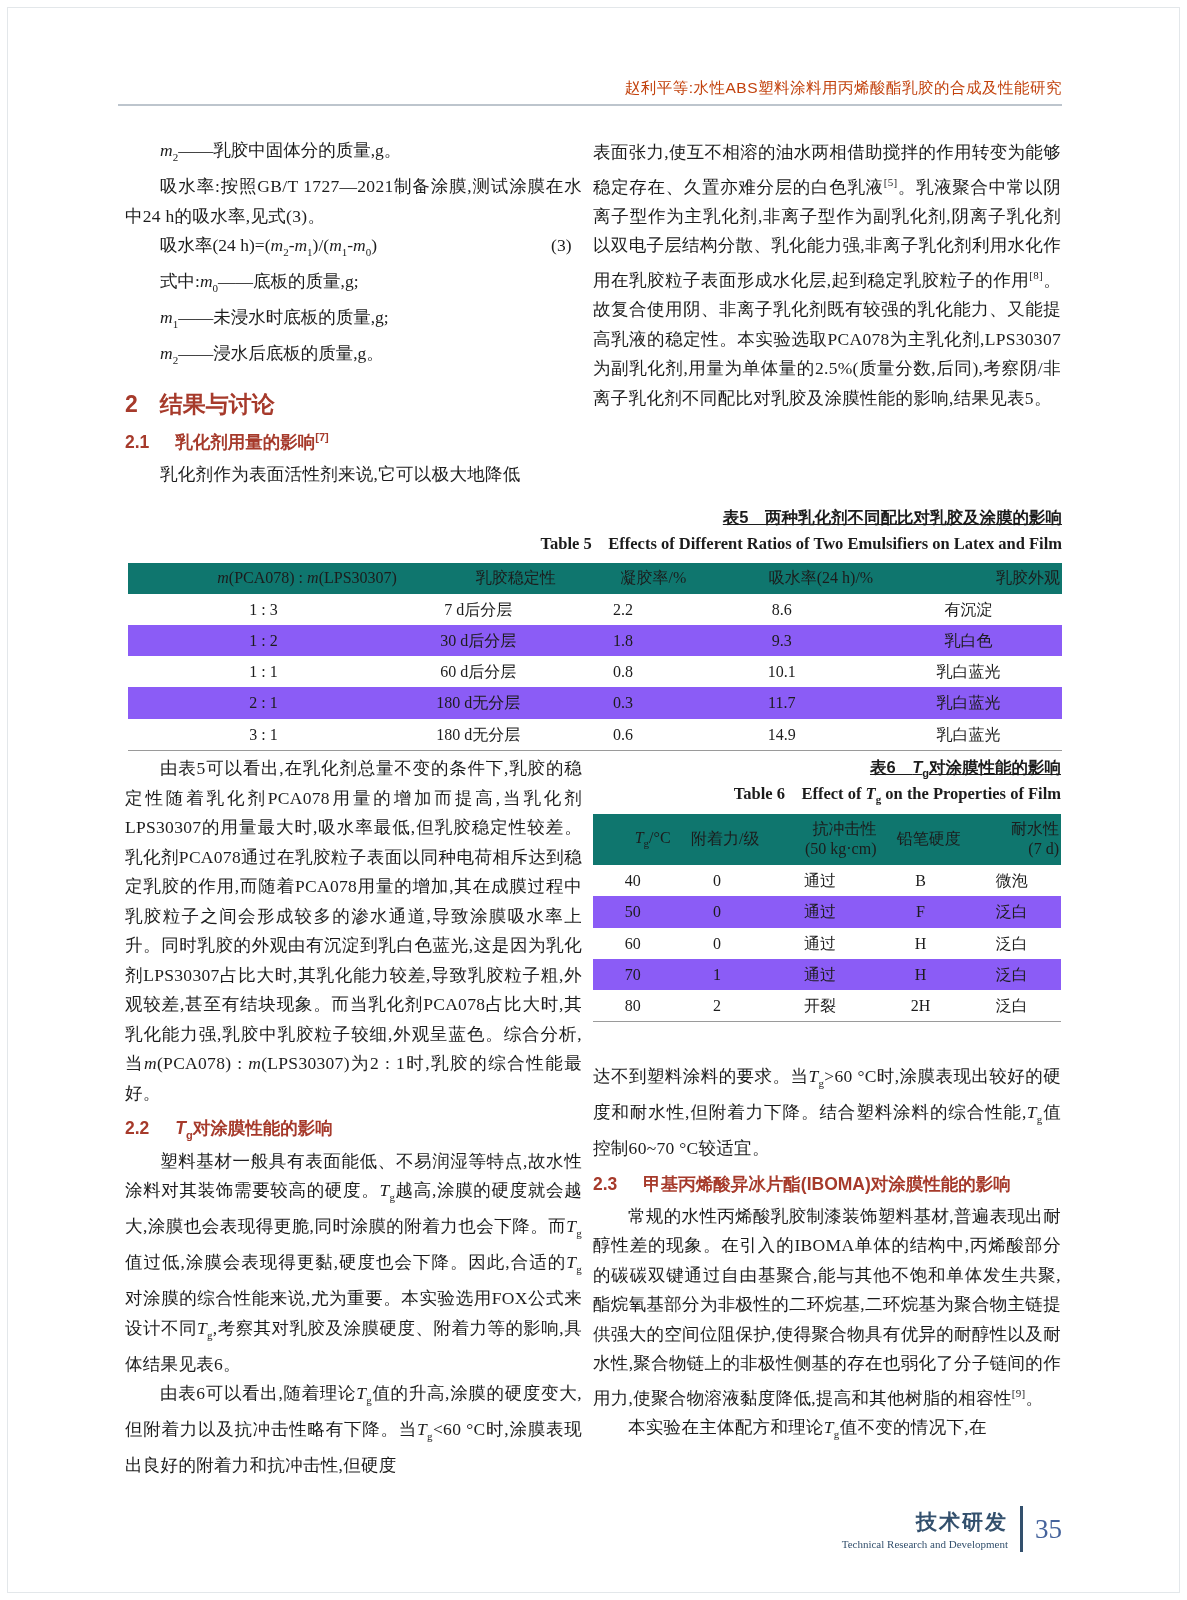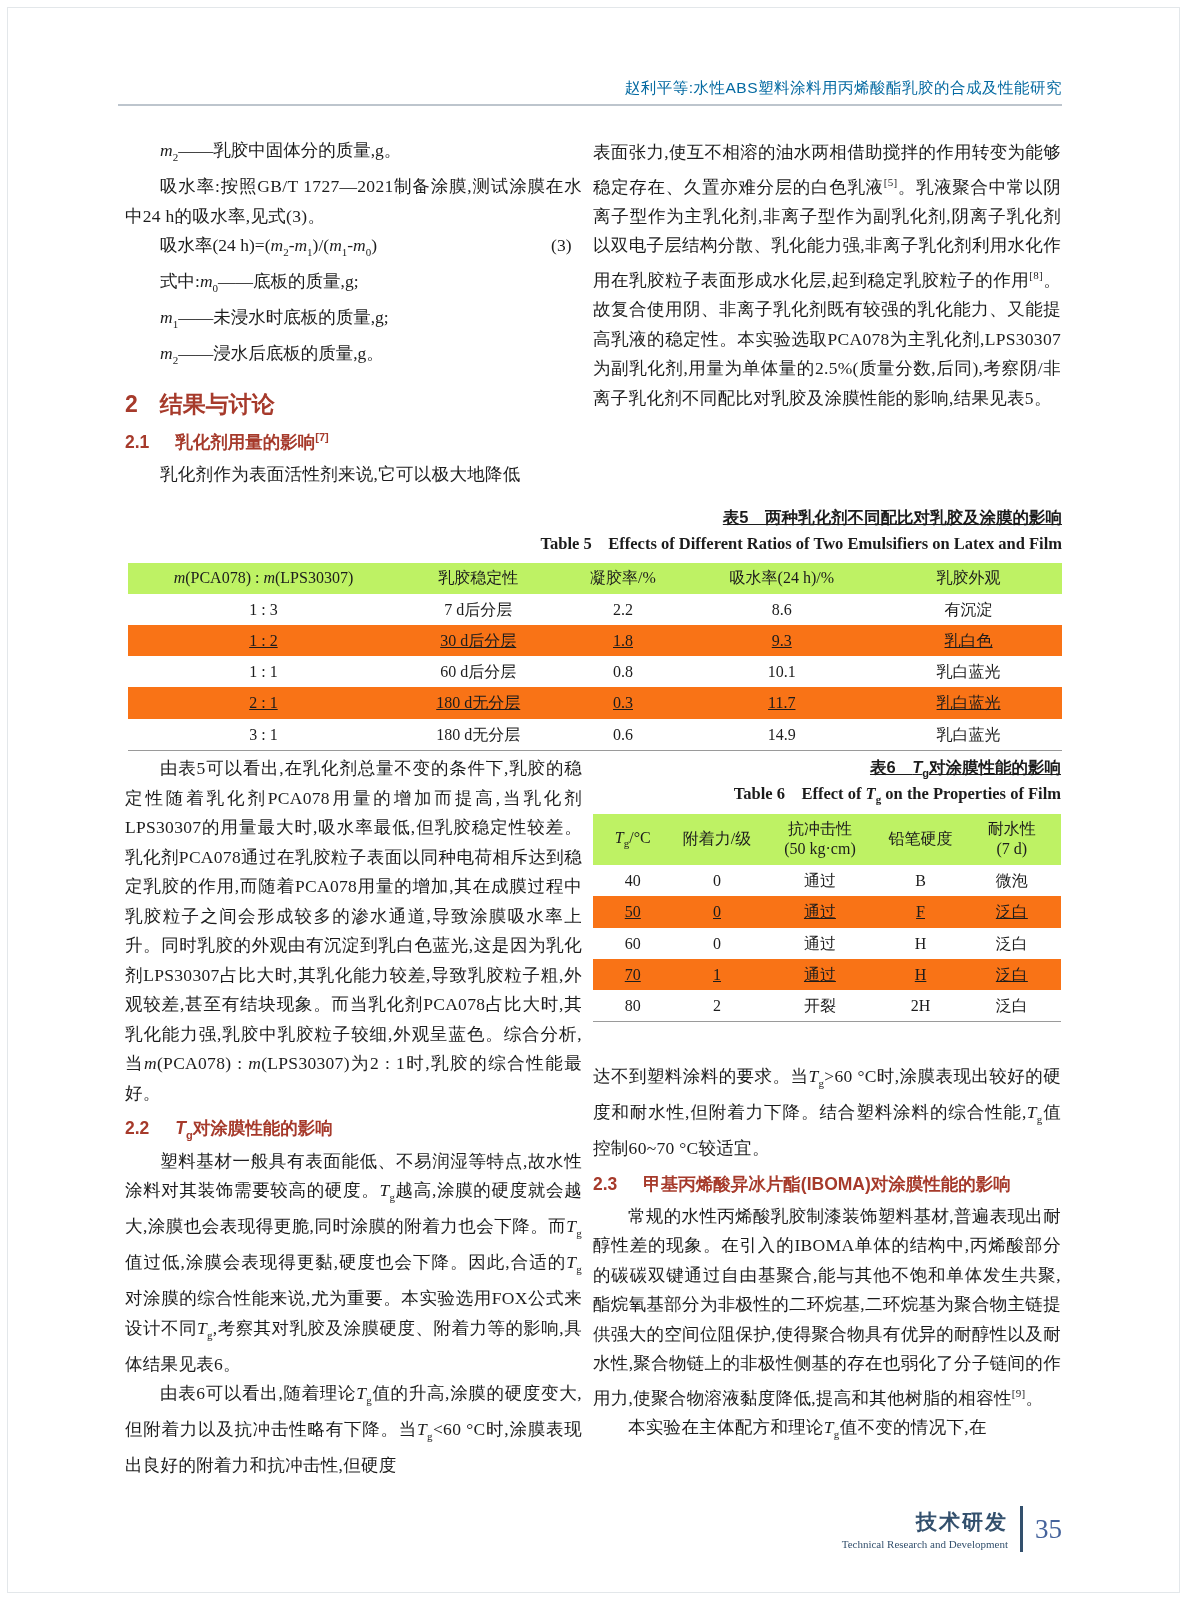--- a/index.html
+++ b/index.html
@@ -2,21 +2,21 @@
 <html lang="zh"><head>
 <meta charset="utf-8">
 <style>
   html,body{margin:0;padding:0;background:#ffffff;}
   .page{position:relative;width:1187px;height:1600px;background:#ffffff;overflow:hidden;
         font-family:"Liberation Serif", serif;color:#1c1c1c;}
   .page-frame{position:absolute;left:7px;top:7px;right:7px;bottom:7px;border:1px solid #e3e7ea;pointer-events:none;}
 
   
   .running-head{position:absolute;left:118px;top:78px;width:944px;text-align:right;
-                font-family:"Liberation Sans", sans-serif;font-size:15.5px;color:#0369a1;letter-spacing:.5px;}
+                font-family:"Liberation Sans", sans-serif;font-size:15.5px;color:#c2410c;letter-spacing:.5px;}
   .head-rule{position:absolute;left:118px;top:104px;width:944px;height:0;border-top:2px solid #bdc5cd;}
 
   
   .para{font-size:17.5px;line-height:29.5px;text-align:justify;letter-spacing:.3px;margin:0;}
   .indent{text-indent:2em;}
   .kv{font-size:17.5px;line-height:29.5px;margin:0;text-indent:2em;}
   .formula-row{display:flex;justify-content:space-between;font-size:17.5px;line-height:29.5px;}
   .formula-row .fx{padding-left:2em;}
   .formula-row .fno{padding-right:.6em;}
 
@@ -31,23 +31,23 @@
   .lt{position:absolute;left:125px;top:136px;width:457px;}
   .rt{position:absolute;left:593px;top:138px;width:468px;}
   .t5{position:absolute;left:128px;top:503px;width:934px;}
   .lb{position:absolute;left:125px;top:754px;width:457px;}
   .rb{position:absolute;left:593px;top:753px;width:468px;}
 
   
   .tbl-title-cn{font-family:"Liberation Sans", sans-serif;font-weight:bold;font-size:16.5px;text-align:right;margin:4px 0 4px 0;text-decoration:underline;}
   .tbl-title-en{font-family:"Liberation Serif", serif;font-weight:bold;font-size:16.5px;text-align:right;margin:0 0 8px 0;}
   table.data{width:100%;border-collapse:collapse;font-size:16px;}
-  table.data th{background:#bef264;font-weight:normal;padding:5px 2px;text-align:center;line-height:1.3;}
+  table.data th{background:#0f766e;font-weight:normal;padding:5px 2px;text-align:right;line-height:1.3;}
   table.data td{padding:4px 2px;text-align:center;line-height:1.45;}
-  table.data tr.stripe td{background:#f97316;text-decoration:underline;}
+  table.data tr.stripe td{background:#8b5cf6;}
   table.data{border-bottom:1.5px solid #9a9a9a;}
   .t6-wrap .tbl-title-cn{font-size:16.5px;}
 
   
   .footer{position:absolute;right:125px;top:1506px;display:flex;align-items:center;gap:12px;}
   .footer .labels{text-align:right;}
   .footer .cn{font-family:"Liberation Sans", sans-serif;font-weight:bold;font-size:21px;color:#33506d;letter-spacing:2px;}
   .footer .en{font-family:"Liberation Serif", serif;font-size:11px;color:#33506d;margin-top:2px;}
   .footer .vbar{width:3px;height:46px;background:#33506d;}
   .footer .num{font-family:"Liberation Serif", serif;font-size:27px;color:#45639c;}

